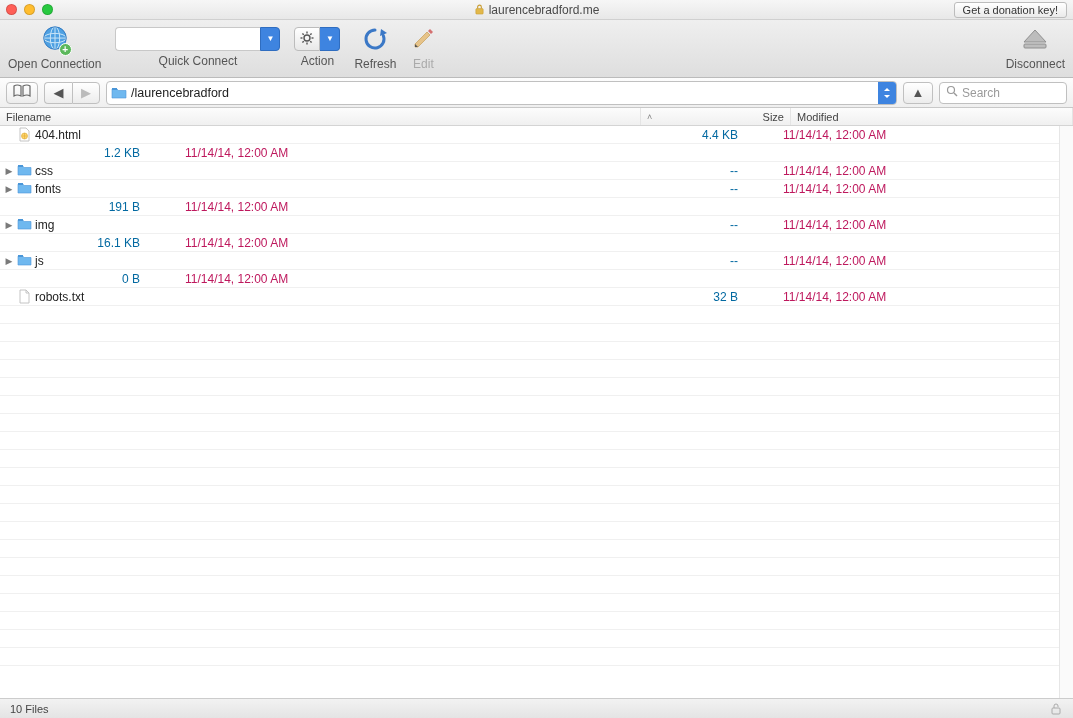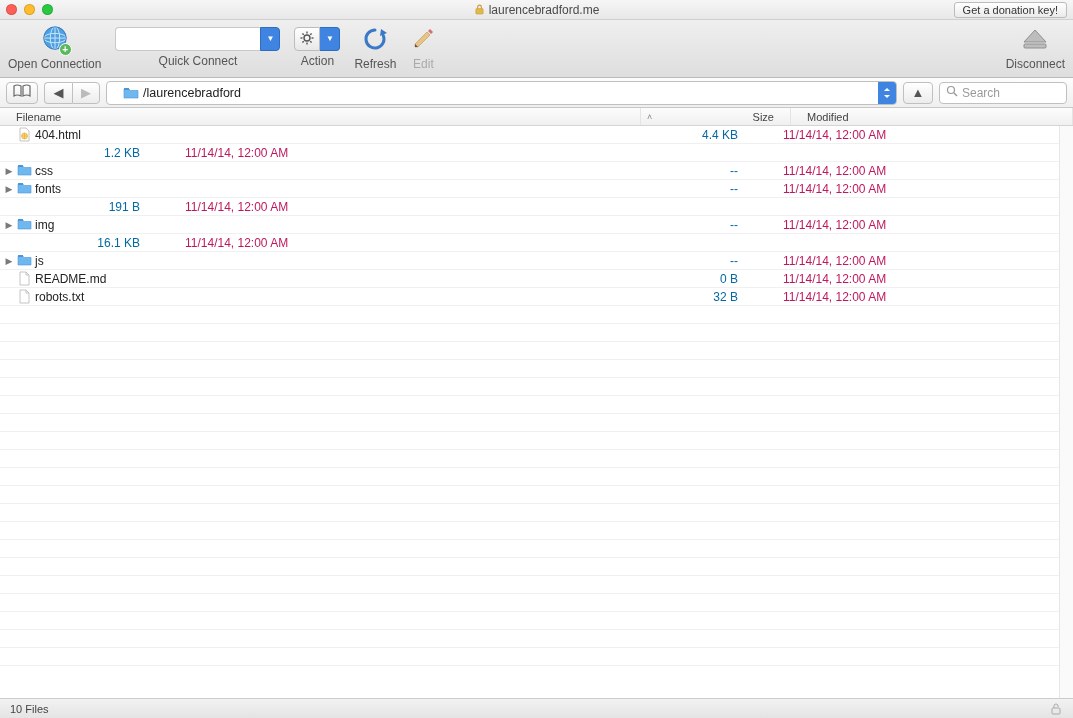--- a/index.html
+++ b/index.html
@@ -120,21 +120,21 @@
     display: flex; align-items: center; justify-content: center;
     color: #555; font-size: 13px;
   }
   .pb-btn.bookmarks { width: 32px; }
   .pb-seg { display: flex; }
   .pb-seg .pb-btn:first-child { border-radius: 4px 0 0 4px; border-right: none; }
   .pb-seg .pb-btn:last-child { border-radius: 0 4px 4px 0; }
   .pb-nav { width: 28px; }
   .path-field {
     flex: 1; height: 24px; border: 1px solid #c0c0c0; border-radius: 4px;
-    background: #fff; display: flex; align-items: center; padding: 0 16px; gap: 4px;
+    background: #fff; display: flex; align-items: center; padding: 0 4px; gap: 4px;
     position: relative;
   }
   .path-folder { width: 16px; height: 13px; display:inline-flex; }
   .path-folder svg { width:100%; height:100%; }
   .path-text { flex:1; font-size: 12.5px; color: #222; }
   .path-drop {
     position: absolute; right: 0; top: 0; bottom: 0; width: 18px;
     background: #3e84e0; border-radius: 0 3px 3px 0;
     display:flex; align-items:center; justify-content:center; color:#fff;
   }
@@ -149,21 +149,21 @@
   }
   .search-field input::placeholder { color: #9a9a9a; }
 
   
   .col-header {
     height: 18px; background: linear-gradient(#fcfcfc,#f0f0f0);
     border-bottom: 1px solid #d4d4d4;
     display: flex; align-items: center; font-size: 11px; color: #444;
     user-select: none;
   }
-  .col-header .col { padding: 0 16px; border-right: 1px solid #e4e4e4; height:100%; display:flex; align-items:center; }
+  .col-header .col { padding: 0 6px; border-right: 1px solid #e4e4e4; height:100%; display:flex; align-items:center; }
   .col-filename { flex: 1; }
   .col-size { width: 150px; justify-content: flex-end; position: relative; }
   .col-mod { width: 282px; }
   .sort-ind { position: absolute; left: 6px; font-size: 9px; color: #888; }
 
   
   .listing {
     position: absolute; left: 0; right: 14px; top: 126px; bottom: 20px;
     background: #fff; overflow: hidden;
   }
@@ -443,29 +443,20 @@
           <svg viewBox="0 0 15 15">
             <use href="#ico-folder"></use>
           </svg>
         </span>
         <span>js</span>
       </div>
       <div class="cell-size">--</div>
       <div class="cell-mod">11/14/14, 12:00 AM</div>
     </div>
     <div class="row">
-      <div class="cell-name">
-        <span class="expander hidden">▶</span>
-        <span class="ficon">
-          <svg viewBox="0 0 15 15">
-            <use href="#ico-file"></use>
-          </svg>
-        </span>
-        <span>README.md</span>
-      </div>
       <div class="cell-size">0 B</div>
       <div class="cell-mod">11/14/14, 12:00 AM</div>
     </div>
     <div class="row">
       <div class="cell-name">
         <span class="expander hidden">▶</span>
         <span class="ficon">
           <svg viewBox="0 0 15 15">
             <use href="#ico-file"></use>
           </svg>

